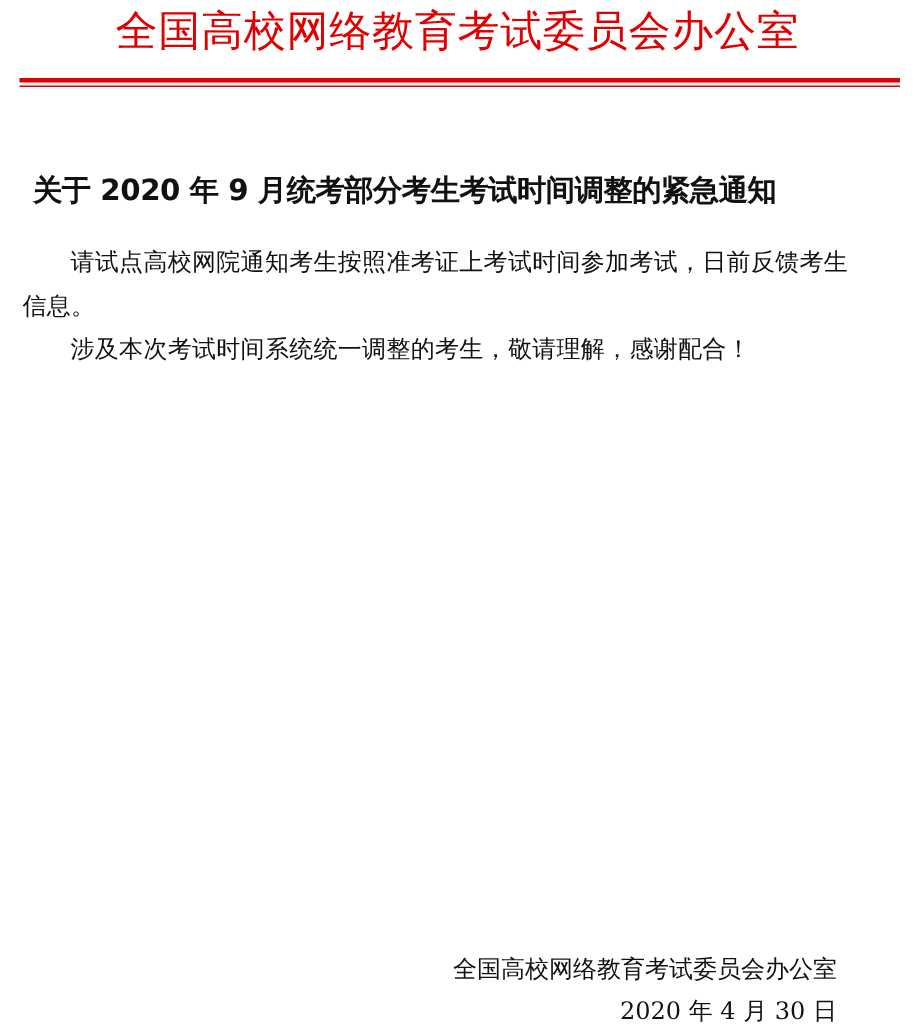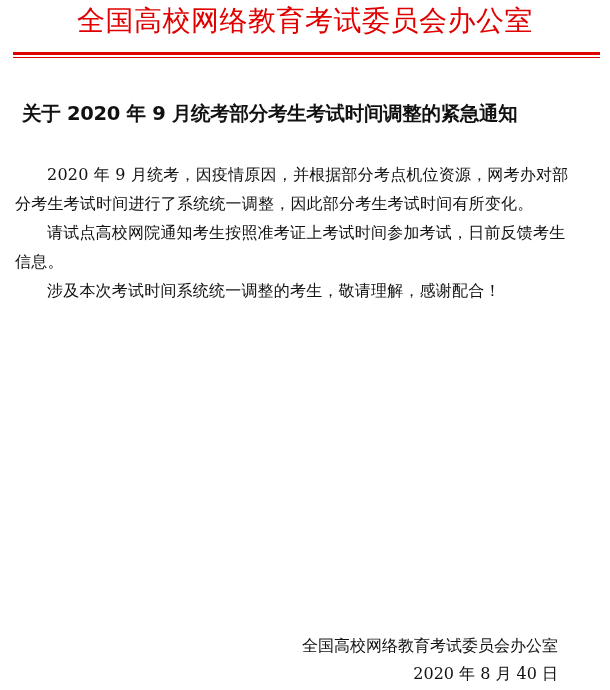--- a/index.html
+++ b/index.html
@@ -36,21 +36,21 @@
     .rule-full-thin {
       position: absolute;
       left: 13px;
       top: 57px;
       width: 587px;
       height: 1px;
     }
     .notice-title {
       position: absolute;
       left: 22px;
-      top: 101px;
+      top: 114px;
       font-family: "DejaVu Sans", "Liberation Sans", sans-serif;
       font-weight: bold;
       font-size: 19.5px;
       line-height: 26px;
       white-space: nowrap;
       letter-spacing: -0.3px;
     }
     .body-text {
       position: absolute;
       left: 15px;
@@ -86,21 +86,20 @@
 <div class="masthead">
   <span id="mast" style="color: rgb(224, 0, 0);">全国高校网络教育考试委员会办公室</span>
 </div>
 
 <div class="rule-full-thick" id="r1" style="background: rgb(224, 0, 0);"></div>
 <div class="rule-full-thin" id="r2" style="background: rgb(224, 0, 0);"></div>
 
 <div class="notice-title">关于 2020 年 9 月统考部分考生考试时间调整的紧急通知</div>
 
 <div class="body-text">
-  <p>2020 年 9 月统考，因疫情原因，并根据部分考点机位资源，网考办对部分考生考试时间进行了系统统一调整，因此部分考生考试时间有所变化。</p>
   <p>请试点高校网院通知考生按照准考证上考试时间参加考试，日前反馈考生信息。</p>
   <p>涉及本次考试时间系统统一调整的考生，敬请理解，感谢配合！</p>
 </div>
 
 <div class="signature">
   <div>全国高校网络教育考试委员会办公室</div>
-  <div>2020 年 8 月 40 日</div>
+  <div>2020 年 4 月 30 日</div>
 </div>
 
 </body></html>

